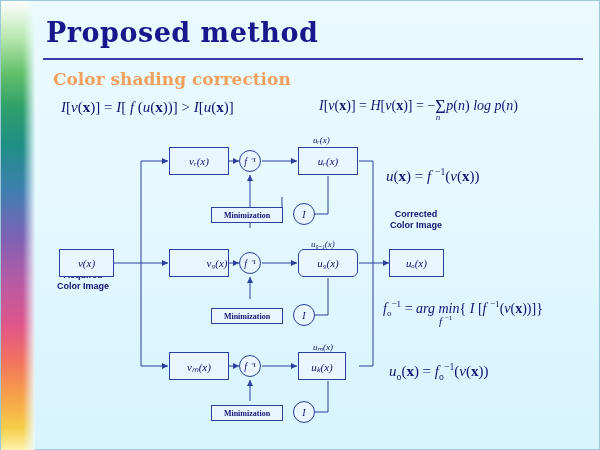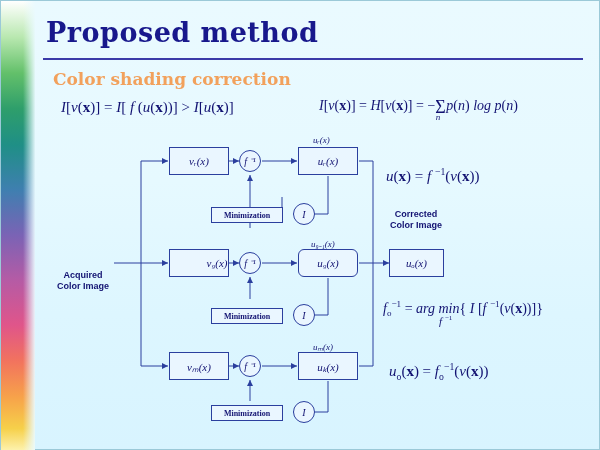--- a/index.html
+++ b/index.html
@@ -162,38 +162,39 @@
       <path d="M372,262 L388,262" marker-end="url(#a)"></path>
     </g>
     <defs>
       <marker id="a" markerWidth="7" markerHeight="7" refX="6" refY="3" orient="auto">
         <path d="M0,0 L6,3 L0,6 z" fill="#2b3f9e"></path>
       </marker>
     </defs>
   </svg>
 
   <div class="lbl" style="left:42px;top:224px;width:80px;margin-top:45px;">Acquired<br>Color Image</div>
+  <div class="box" style="left:58px;top:248px;width:55px;height:28px;">v(x)</div>
 
   <div class="lbl" style="left:375px;top:208px;width:80px;">Corrected<br>Color Image</div>
   <div class="box" style="left:388px;top:248px;width:55px;height:28px;">uₒ(x)</div>
 
   <div class="box" style="left:168px;top:146px;width:60px;height:28px;">vᵣ(x)</div>
   <div class="circle" style="left:238px;top:149px;">f ⁻¹</div>
   <div class="box" style="left:297px;top:146px;width:60px;height:28px;">uᵣ(x)</div>
   <div class="minilbl" style="left:312px;top:134px;">uᵣ(x)</div>
   <div class="box small" style="left:210px;top:206px;width:72px;height:16px;">Minimization</div>
   <div class="circle" style="left:292px;top:202px;">I</div>
 
   <div class="box" style="left:168px;top:248px;width:60px;height:28px;padding-left:36px;">v₉(x)</div>
   <div class="circle" style="left:238px;top:251px;">f ⁻¹</div>
   <div class="box" style="left:297px;top:248px;width:60px;height:28px;border-radius:6px;">u₉(x)</div>
   <div class="minilbl" style="left:310px;top:236px;">u₉₋₁(x)</div>
   <div class="box small" style="left:210px;top:307px;width:72px;height:16px;">Minimization</div>
   <div class="circle" style="left:292px;top:303px;">I</div>
 
   <div class="box" style="left:168px;top:351px;width:60px;height:28px;">vₘ(x)</div>
   <div class="circle" style="left:238px;top:354px;">f ⁻¹</div>
-  <div class="box" style="left:297px;top:351px;width:60px;height:28px;">uₖ(x)</div>
+  <div class="box" style="left:297px;top:351px;width:48px;height:28px;">uₖ(x)</div>
   <div class="minilbl" style="left:312px;top:339px;">uₘ(x)</div>
   <div class="box small" style="left:210px;top:404px;width:72px;height:16px;">Minimization</div>
   <div class="circle" style="left:292px;top:400px;">I</div>
 
 </div>
 
 </body></html>

